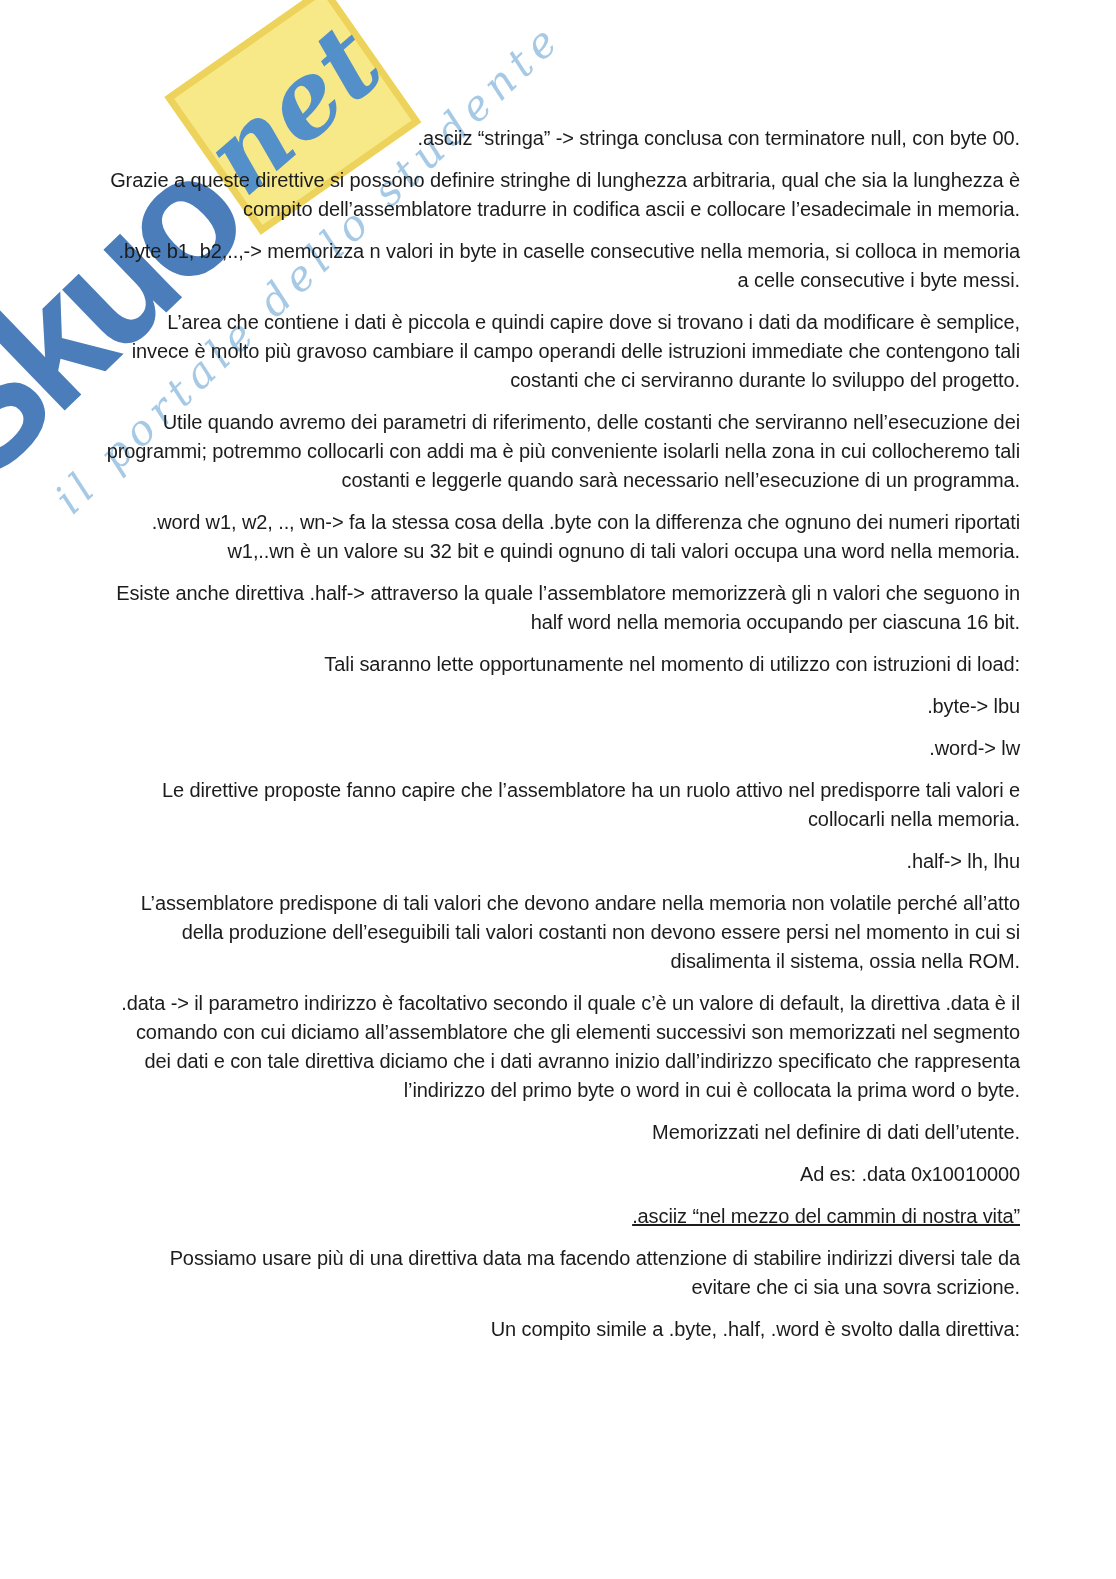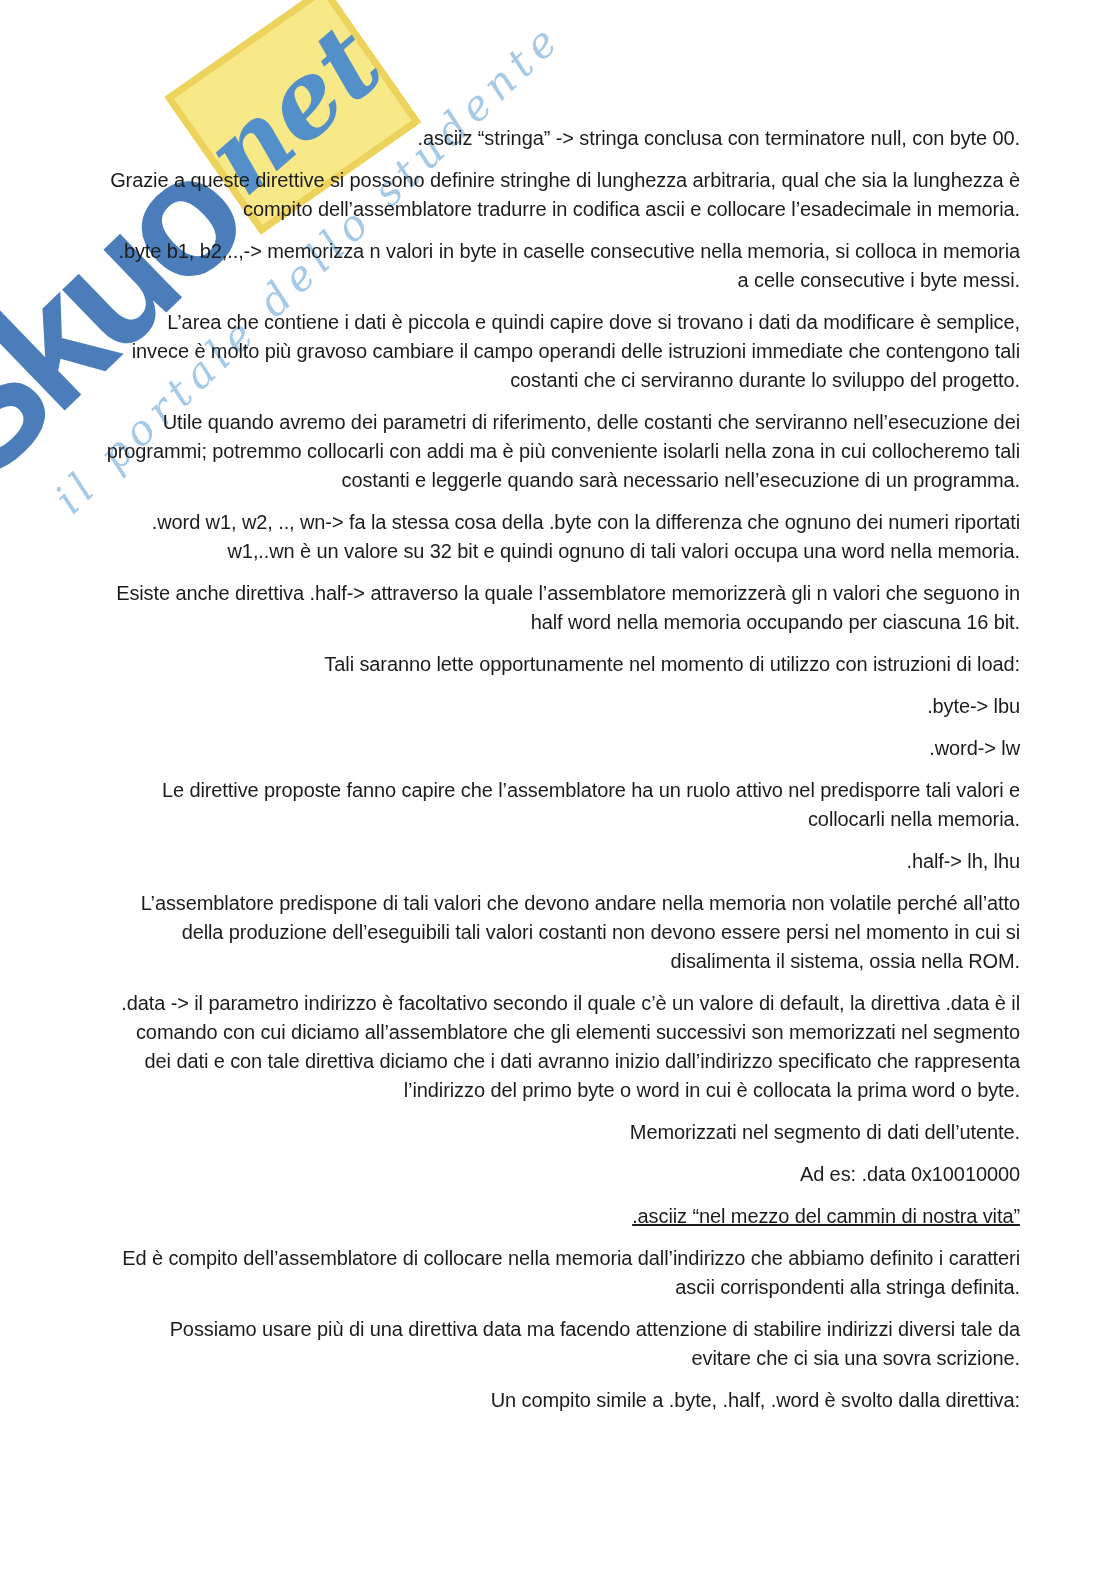--- a/index.html
+++ b/index.html
@@ -108,21 +108,20 @@
     <p class="para">Utile quando avremo dei parametri di riferimento, delle costanti che serviranno nell’esecuzione dei programmi; potremmo collocarli con addi ma è più conveniente isolarli nella zona in cui collocheremo tali costanti e leggerle quando sarà necessario nell’esecuzione di un programma.</p>
     <p class="para">.word w1, w2, .., wn-&gt; fa la stessa cosa della .byte con la differenza che ognuno dei numeri riportati w1,..wn è un valore su 32 bit e quindi ognuno di tali valori occupa una word nella memoria.</p>
     <p class="para">Esiste anche direttiva .half-&gt; attraverso la quale l’assemblatore memorizzerà gli n valori che seguono in half word nella memoria occupando per ciascuna 16 bit.</p>
     <p class="para">Tali saranno lette opportunamente nel momento di utilizzo con istruzioni di load:</p>
     <p class="para">.byte-&gt; lbu</p>
     <p class="para">.word-&gt; lw</p>
     <p class="para">Le direttive proposte fanno capire che l’assemblatore ha un ruolo attivo nel predisporre tali valori e collocarli nella memoria.</p>
     <p class="para">.half-&gt; lh, lhu</p>
     <p class="para">L’assemblatore predispone di tali valori che devono andare nella memoria non volatile perché all’atto della produzione dell’eseguibili tali valori costanti non devono essere persi nel momento in cui si disalimenta il sistema, ossia nella ROM.</p>
     <p class="para">.data -&gt; il parametro indirizzo è facoltativo secondo il quale c’è un valore di default, la direttiva .data è il comando con cui diciamo all’assemblatore che gli elementi successivi son memorizzati nel segmento dei dati e con tale direttiva diciamo che i dati avranno inizio dall’indirizzo specificato che rappresenta l’indirizzo del primo byte o word in cui è collocata la prima word o byte.</p>
-    <p class="para">Memorizzati nel segmento di dati dell’utente.</p>
+    <p class="para">Memorizzati nel definire di dati dell’utente.</p>
     <p class="para">Ad es: .data 0x10010000</p>
     <p class="para indented">.asciiz “nel mezzo del cammin di nostra vita”</p>
-    <p class="para">Ed è compito dell’assemblatore di collocare nella memoria dall’indirizzo che abbiamo definito i caratteri ascii corrispondenti alla stringa definita.</p>
     <p class="para">Possiamo usare più di una direttiva data ma facendo attenzione di stabilire indirizzi diversi tale da evitare che ci sia una sovra scrizione.</p>
     <p class="para">Un compito simile a .byte, .half, .word è svolto dalla direttiva:</p>
   </div>
 
 </div>
 
 </body></html>

